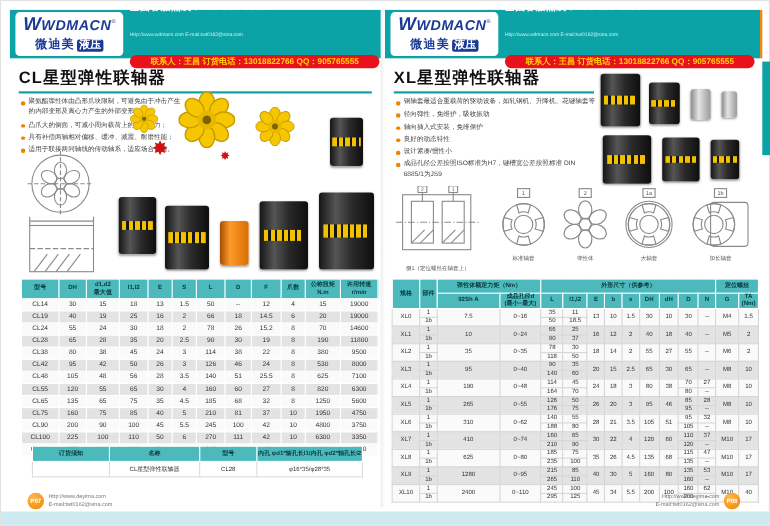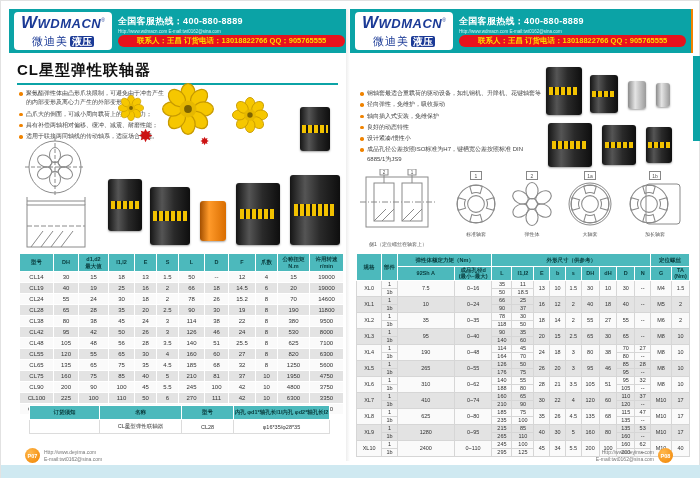--- a/index.html
+++ b/index.html
@@ -15,24 +15,24 @@
   .bottom-strip{position:absolute;left:0;top:464px;width:700px;height:14px;background:#cfe9f1;}
 
   
   .hdr{position:absolute;top:0;left:0;right:0;height:44px;display:flex;align-items:stretch;}
   .hdr .orange{width:16px;background:#f08300;}
   .hdr .teal{flex:1;background:#0ba3a6;display:flex;align-items:center;padding:3px 5px;gap:6px;}
   .logo-box{background:#fff;border-radius:4px;padding:2px 5px;line-height:1.05;min-width:88px;text-align:center;}
   .logo-brand{color:#1b3a96;font-weight:bold;font-size:13px;letter-spacing:.5px;font-style:italic;}
   .logo-brand .bigW{font-size:17px;}
   .logo-reg{font-size:5px;vertical-align:super;color:#1b3a96;}
-  .logo-sub{color:#1b3a96;font-weight:normal;font-size:11px;letter-spacing:1px;}
+  .logo-sub{color:#1b3a96;font-weight:bold;font-size:11px;letter-spacing:1px;}
   .logo-sub2{background:#1b3a96;color:#fff;font-weight:bold;font-size:10px;
              border-radius:2px;padding:0 2px;margin-left:2px;}
-  .hdr-info{display:flex;flex-direction:column;gap:1px;min-width:0;}
+  .hdr-info{display:flex;flex-direction:column;gap:16px;min-width:0;}
   .hotline{color:#fff;font-weight:bold;font-size:9px;letter-spacing:.3px;white-space:nowrap;}
   .weburls{color:#e8fbfb;font-size:4.5px;white-space:nowrap;opacity:.9;}
   .contact{background:#e8121c;color:#ffd800;font-weight:bold;font-size:7.5px;
            border-radius:6px;padding:1px 19px;white-space:nowrap;}
 
   
   .title-bar{position:absolute;top:52px;left:8px;border-bottom:2.5px solid #0ba3a6;padding-bottom:3px;}
   .page.left .title-bar{right:8px;}
   .page.right .title-bar{width:182px;}
   .page-title{font-size:15px;font-weight:bold;color:#101010;letter-spacing:1px;}
@@ -470,20 +470,23 @@
         </div>
         <div class="hdr-info">
           <div class="hotline">全国客服热线：400-880-8889</div>
           <div class="weburls">Http://www.wdmacn.com    E-mail:twt0162@sina.com</div>
           <div class="contact">联系人：王昌 订货电话：13018822766  QQ：905765555</div>
         </div>
       </div>
       <div class="orange"></div>
     </div>
 
+    <div class="title-bar">
+      <span class="page-title">XL星型弹性联轴器</span>
+    </div>
 
     <ul class="bullets" id="xl-bullets">
         <li>钢轴套最适合重载荷的驱动设备，如轧钢机、升降机、花键轴套等</li>
         <li>径向弹性，免维护，吸收振动</li>
         <li>轴向插入式安装，免维保护</li>
         <li>良好的动态特性</li>
         <li>设计紧凑/惯性小</li>
         <li>成品孔径公差按照ISO标准为H7，键槽宽公差按照标准 DIN 6885/1为JS9</li>
       </ul>
 

